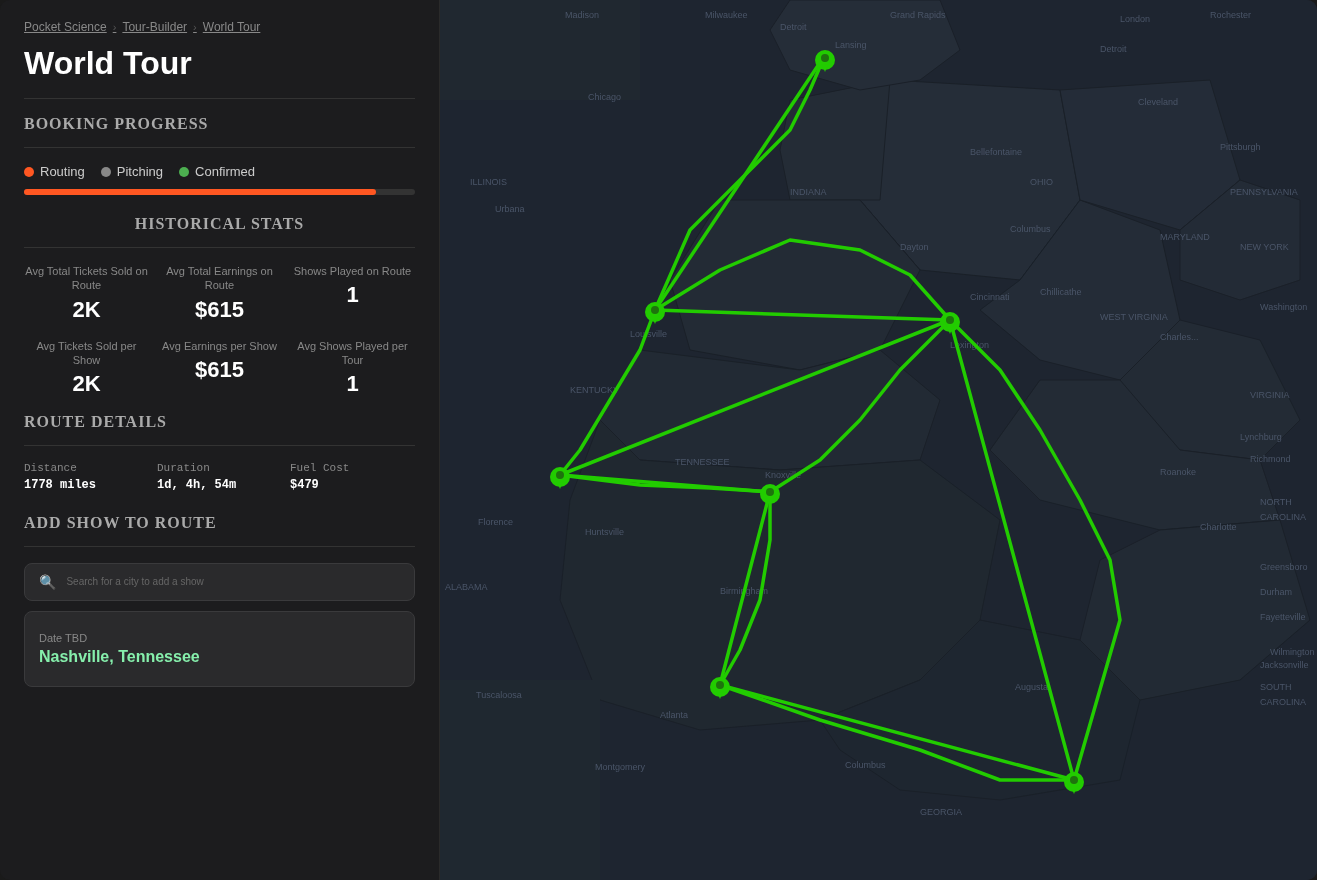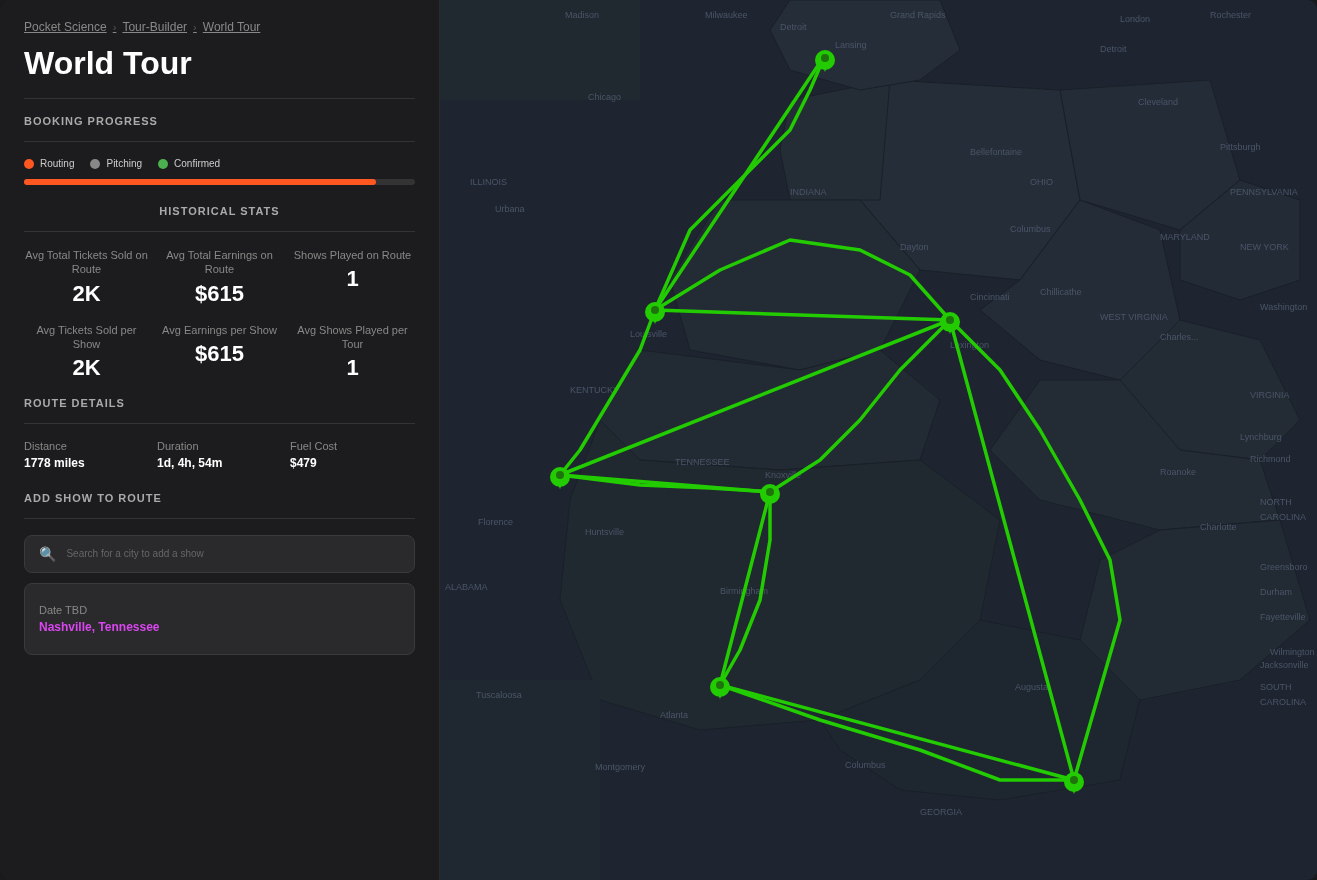--- a/index.html
+++ b/index.html
@@ -47,44 +47,45 @@
       margin-bottom: 16px;
     }
 
     .divider {
       border: none;
       border-top: 1px solid #333;
       margin: 0 0 16px 0;
     }
 
     .section-title {
-      font-size: 11px;
+      font-size: 16px;
       font-weight: 700;
       letter-spacing: 1px;
       color: #aaa;
       margin-bottom: 14px;
       text-transform: uppercase;
+      font-family: Liberation Serif, serif;
     }
 
     
     .booking-progress-section {
       margin-bottom: 20px;
     }
 
     .legend {
       display: flex;
       align-items: center;
       gap: 16px;
       margin-bottom: 10px;
     }
     .legend-item {
       display: flex;
       align-items: center;
       gap: 6px;
-      font-size: 10px;
+      font-size: 13px;
       color: #ccc;
     }
     .legend-dot {
       width: 10px;
       height: 10px;
       border-radius: 50%;
     }
     .dot-routing { background: #ff5722; }
     .dot-pitching { background: #888; }
     .dot-confirmed { background: #4caf50; }
@@ -128,20 +129,21 @@
 
     
     .route-details-section {
       margin-bottom: 20px;
     }
 
     .route-grid {
       display: grid;
       grid-template-columns: 1fr 1fr 1fr;
       gap: 8px;
+      font-family: Liberation Mono, monospace;
     }
 
     .route-item {}
     .route-label {
       font-size: 11px;
       color: #888;
       margin-bottom: 4px;
     }
     .route-value {
       font-size: 12px;
@@ -187,23 +189,23 @@
       border-radius: 8px;
       padding: 20px 14px;
       margin-top: 10px;
     }
     .show-result-date {
       font-size: 11px;
       color: #888;
       margin-bottom: 4px;
     }
     .show-result-city {
-      font-size: 12px;
+      font-size: 16px;
       font-weight: 600;
-      color: #d946ef;
+      color: #86efac;
     }
 
     
     .map-container {
       flex: 1;
       position: relative;
       background: #1e2530;
       overflow: hidden;
     }
 

